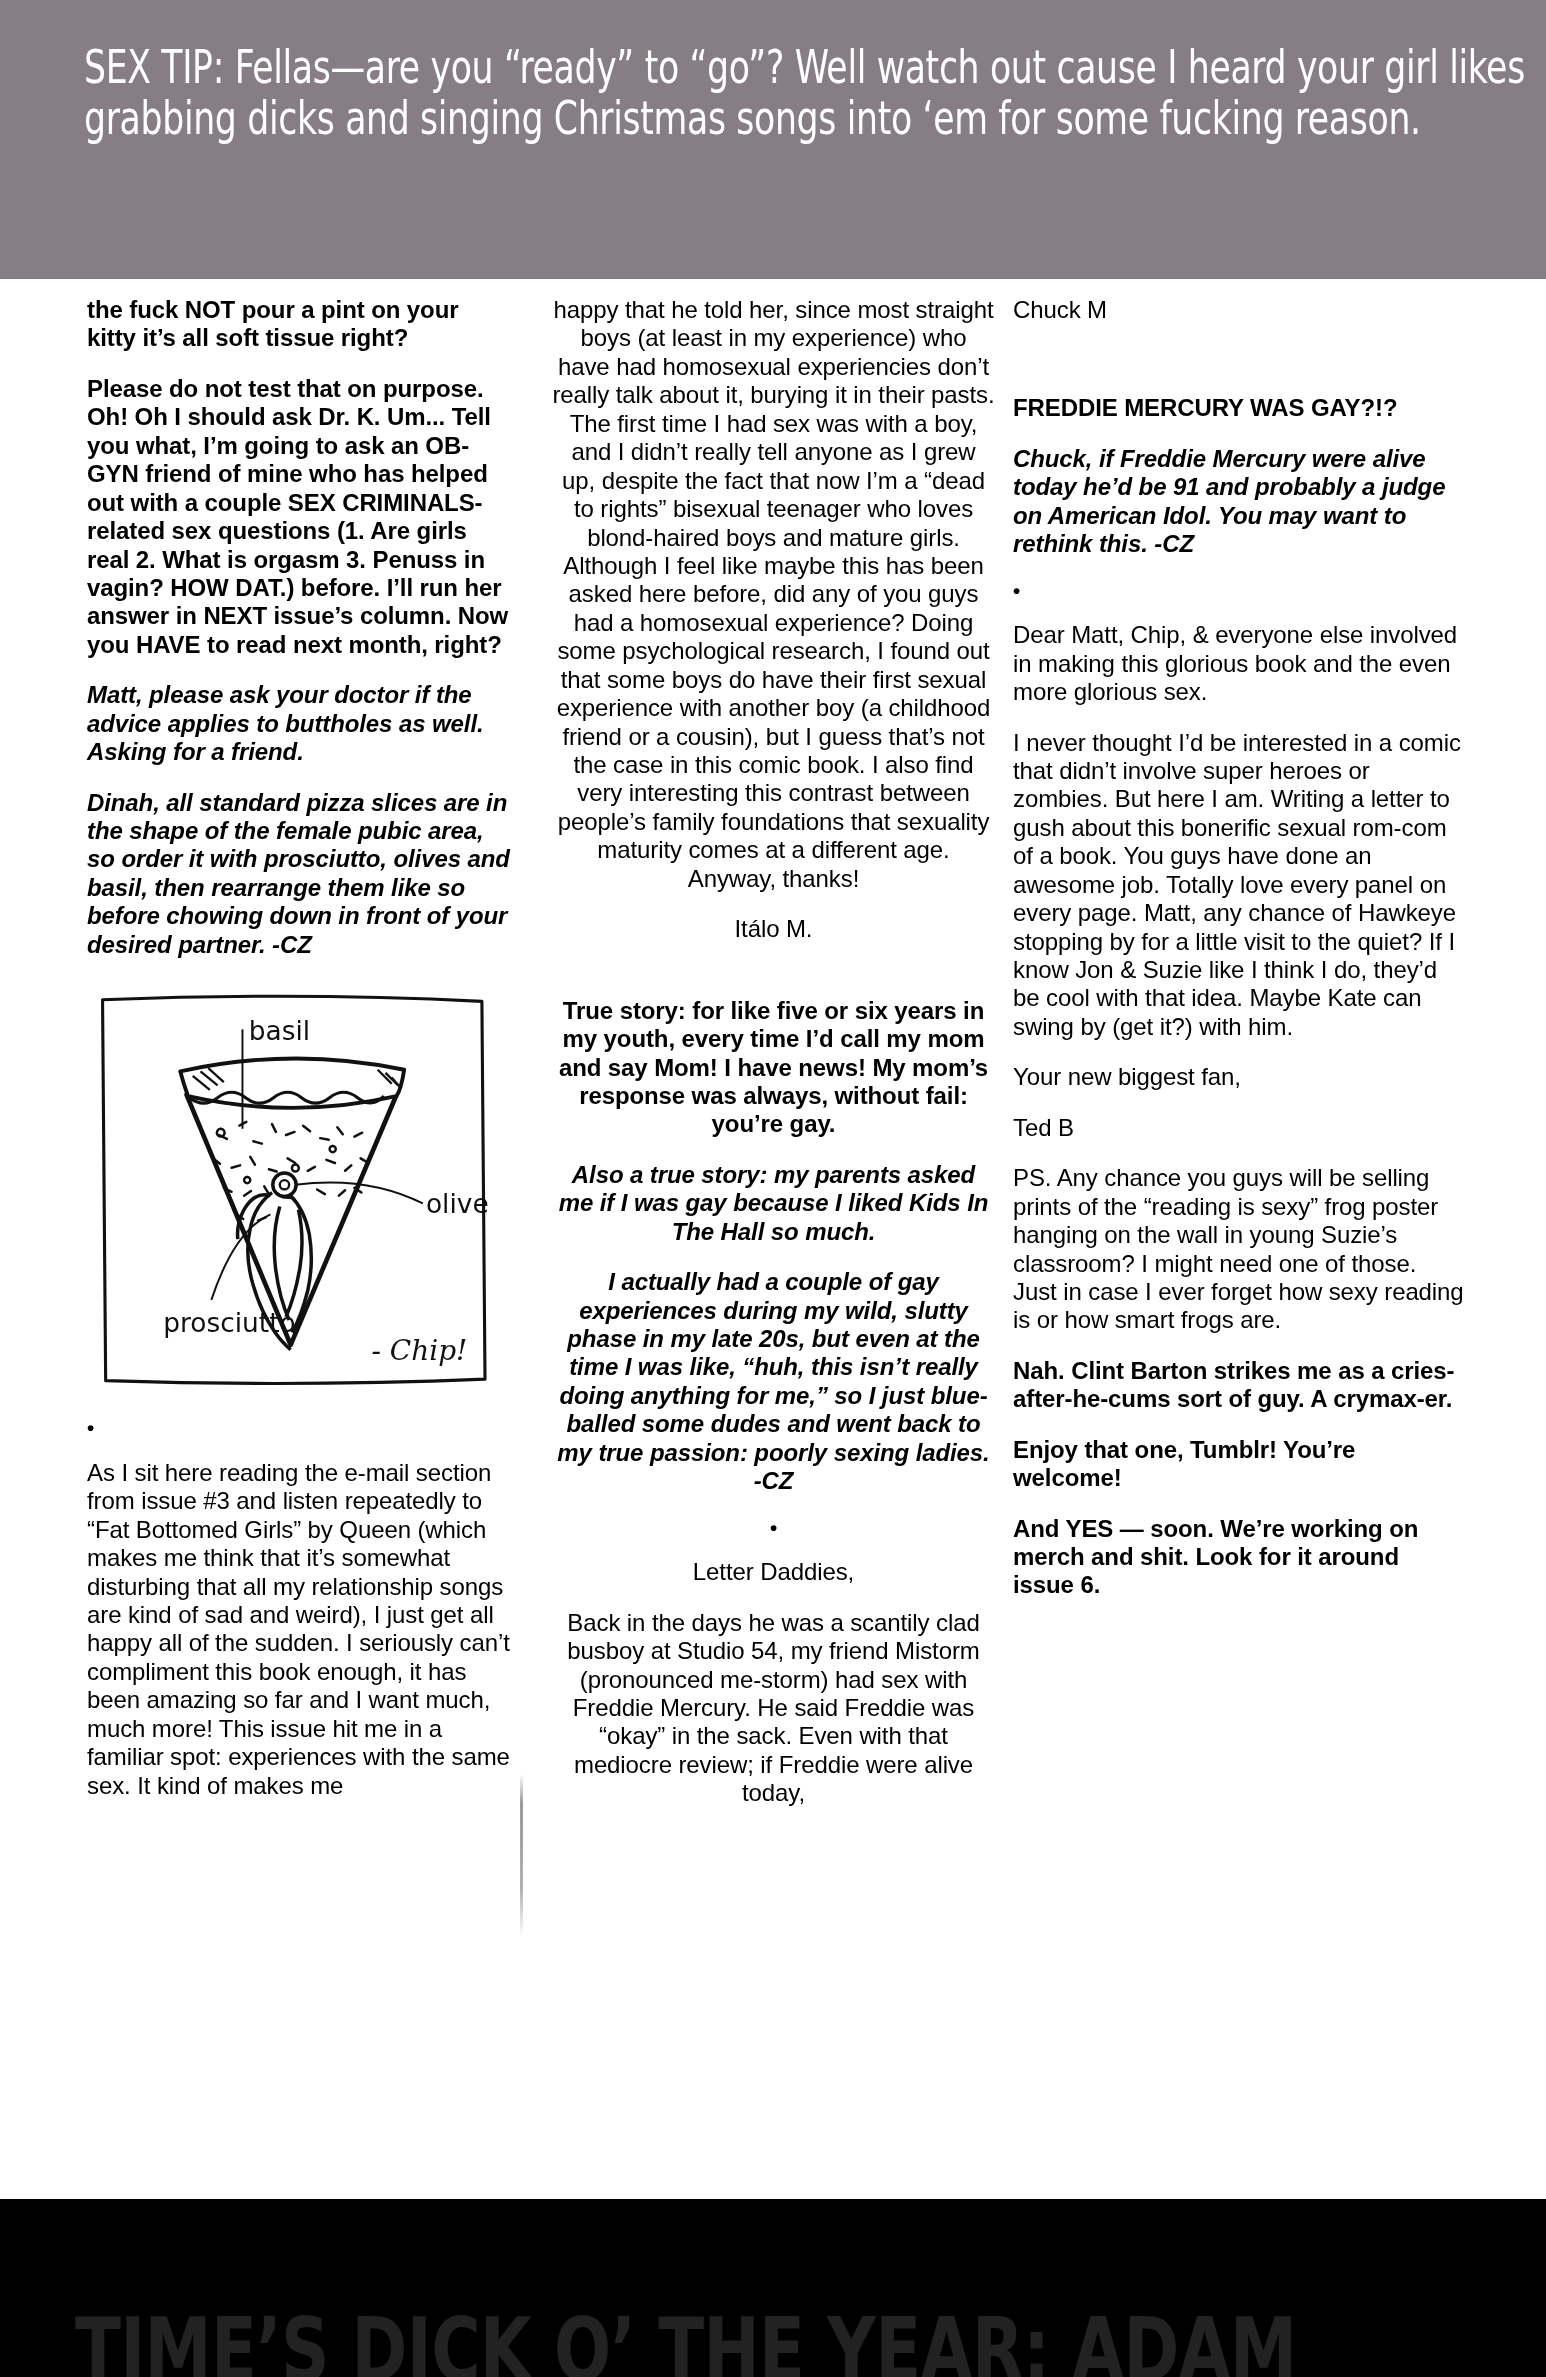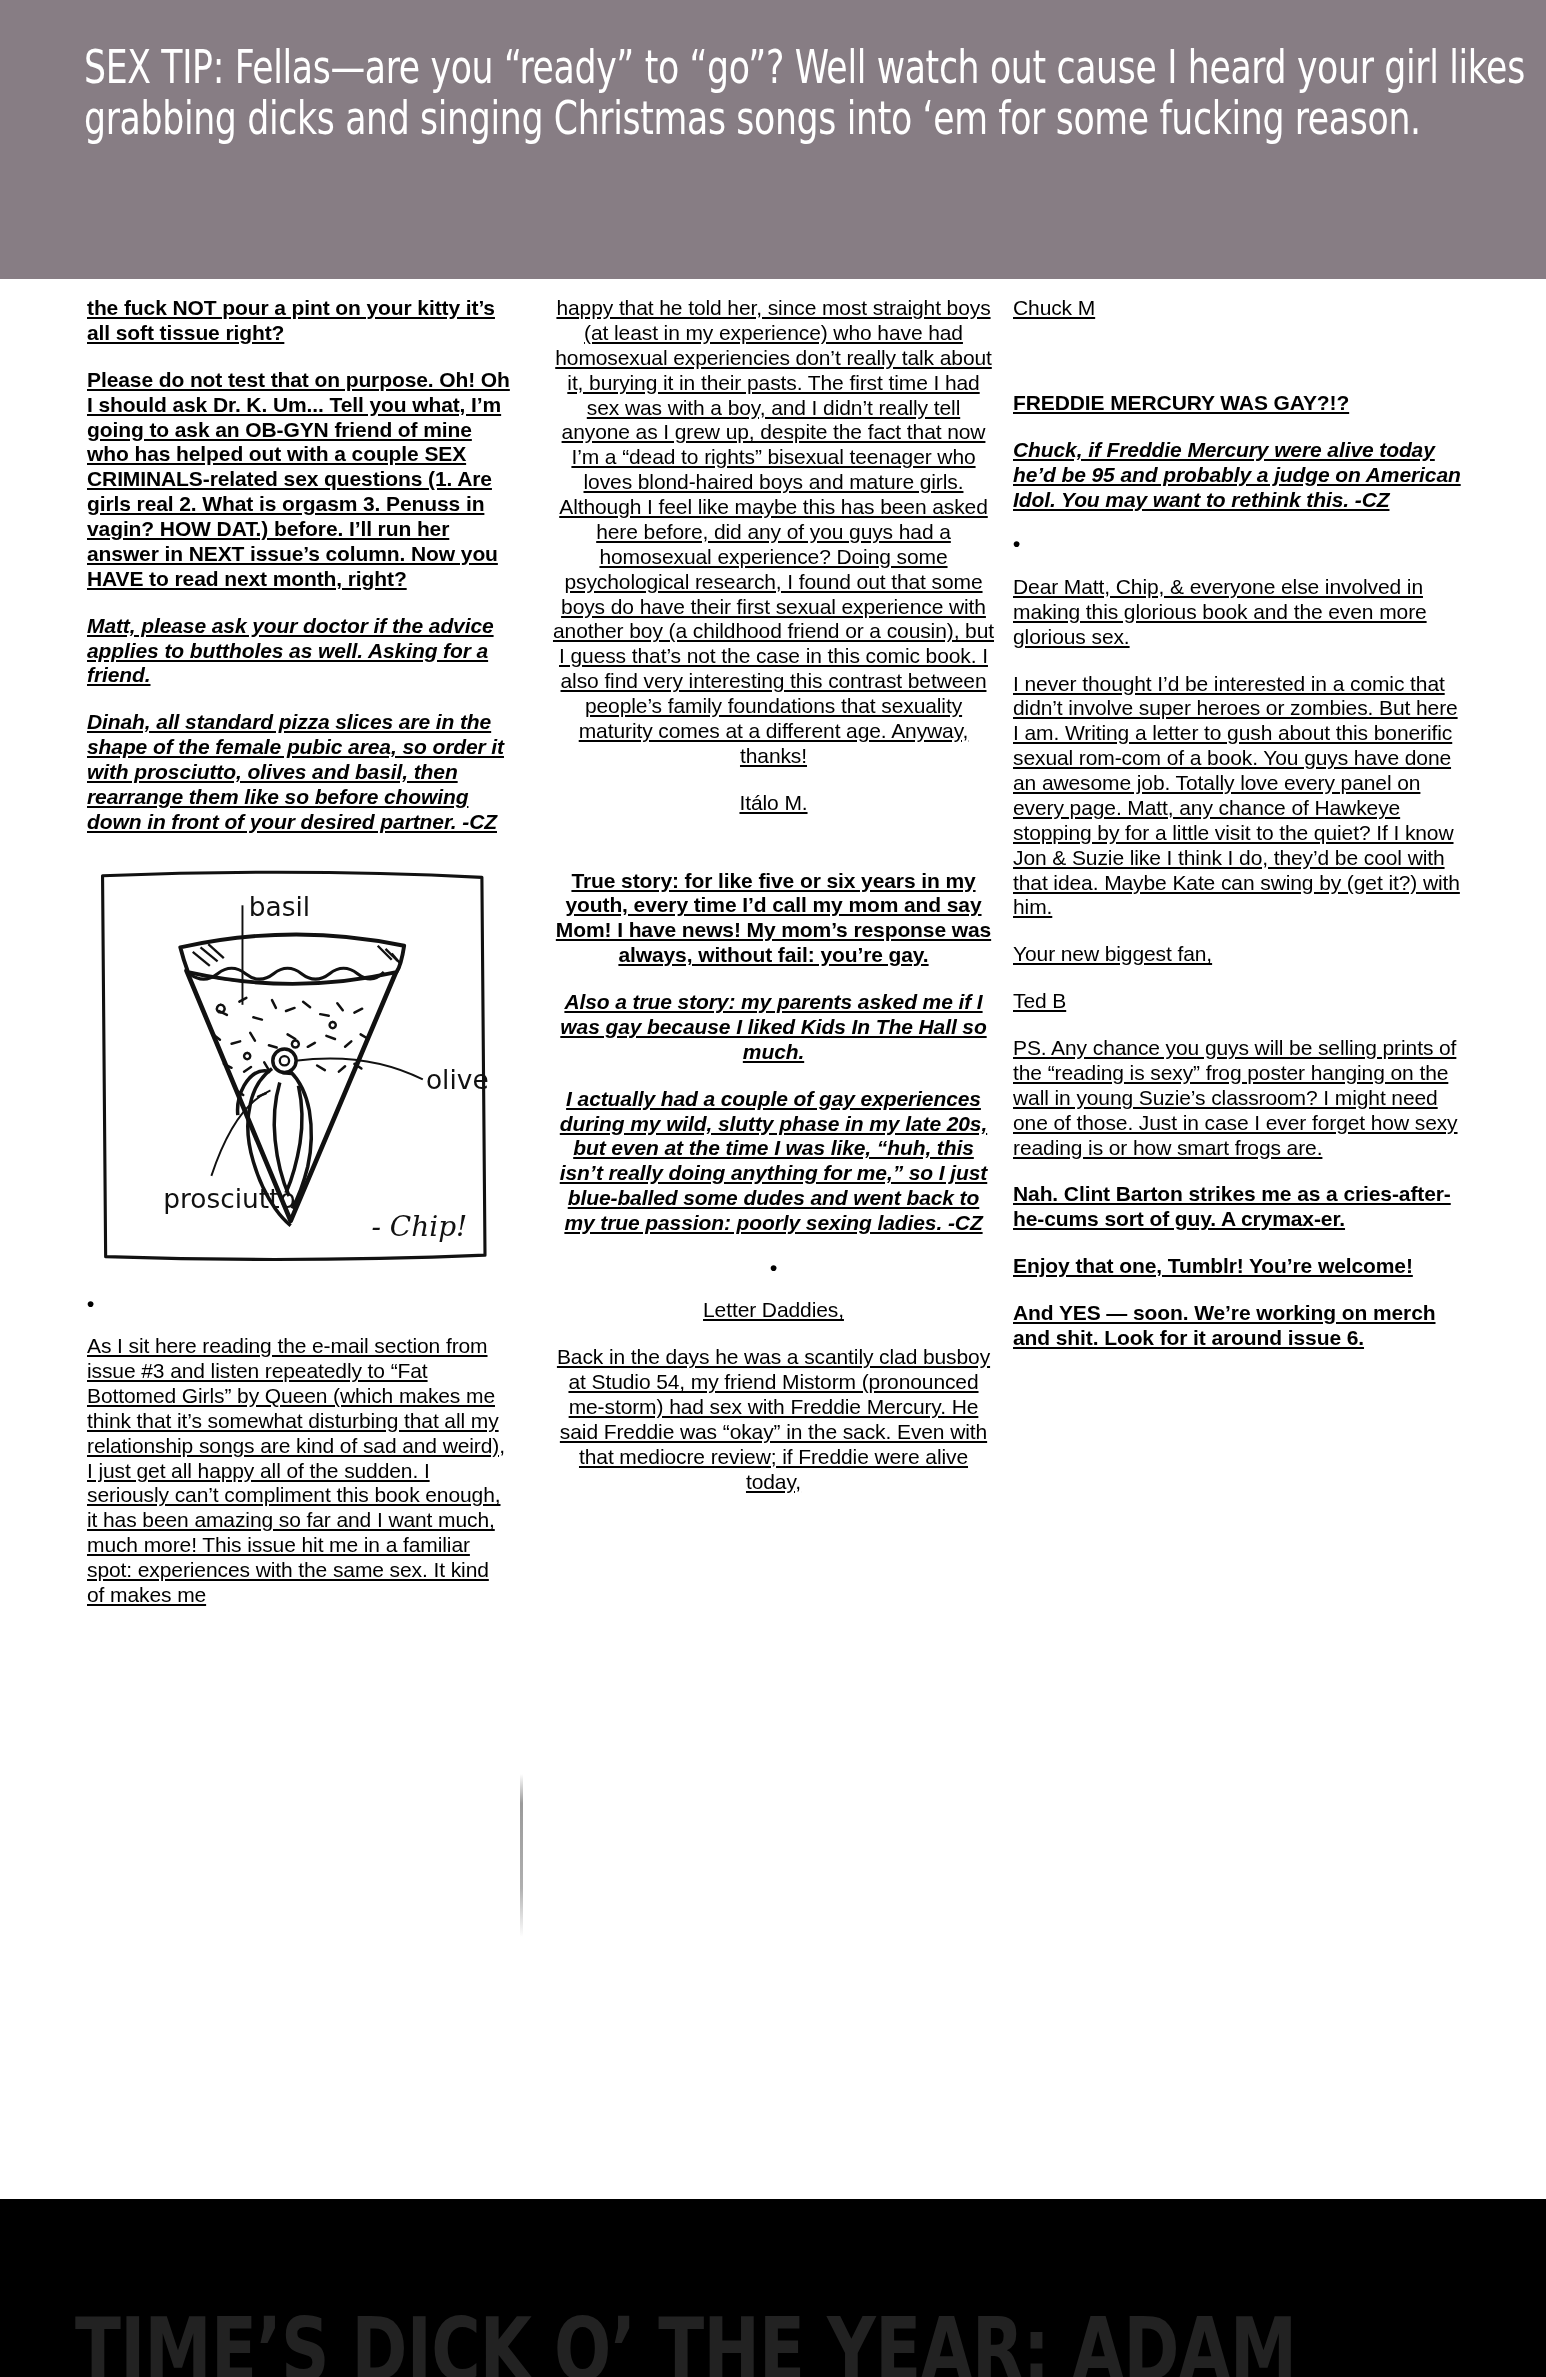--- a/index.html
+++ b/index.html
@@ -66,24 +66,23 @@
     position: absolute;
     left: 520px;
     top: 1478px;
     width: 3.1px;
     height: 163px;
     background: linear-gradient(to bottom, #ffffff 0%, #9a9a9a 18%, #b0b0b0 70%, #ffffff 100%);
   }
 
   p.body {
     margin: 0 0 22px 0;
-    font-size: 21px;
+    font-size: 24px;
     line-height: 1.185;
     letter-spacing: -0.1px;
-    text-decoration: underline;
   }
   p.bold {
     font-weight: bold;
   }
   p.bolditalic {
     font-weight: bold;
     font-style: italic;
   }
   p.heading {
     font-weight: bold;
@@ -238,21 +237,21 @@
       <p class="body bolditalic">I actually had a couple of gay experiences during my wild, slutty phase in my late 20s, but even at the time I was like, “huh, this isn’t really doing anything for me,” so I just blue-balled some dudes and went back to my true passion: poorly sexing ladies. -CZ</p>
       <p class="bullet">•</p>
       <p class="body">Letter Daddies,</p>
       <p class="body">Back in the days he was a scantily clad busboy at Studio 54, my friend Mistorm (pronounced me-storm) had sex with Freddie Mercury.  He said Freddie was “okay” in the sack.  Even with that mediocre review; if Freddie were alive today,</p>
     </div>
 
     <div class="col col-3">
       <p class="body">Chuck M</p>
       <div class="spacer-lg"></div>
       <p class="body heading">FREDDIE MERCURY WAS GAY?!?</p>
-      <p class="body bolditalic">Chuck, if Freddie Mercury were alive today he’d be 95 and probably a judge on American Idol. You may want to rethink this. -CZ</p>
+      <p class="body bolditalic">Chuck, if Freddie Mercury were alive today he’d be 91 and probably a judge on American Idol. You may want to rethink this. -CZ</p>
       <p class="bullet">•</p>
       <p class="body">Dear Matt, Chip, &amp; everyone else involved in making this glorious book and the even more glorious sex.</p>
       <p class="body">I never thought I’d be interested in a comic that didn’t involve super heroes or zombies. But here I am. Writing a letter to gush about this bonerific sexual rom-com of a book. You guys have done an awesome job. Totally love every panel on every page. Matt, any chance of Hawkeye stopping by for a little visit to the quiet? If I know Jon &amp; Suzie like I think I do, they’d be cool with that idea. Maybe Kate can swing by (get it?) with him.</p>
       <p class="body">Your new biggest fan,</p>
       <p class="body">Ted B</p>
       <p class="body">PS. Any chance you guys will be selling prints of the “reading is sexy” frog poster hanging on the wall in young Suzie’s classroom? I might need one of those. Just in case I ever forget how sexy reading is or how smart frogs are.</p>
       <p class="body bold">Nah. Clint Barton strikes me as a cries-after-he-cums sort of guy. A crymax-er.</p>
       <p class="body bold">Enjoy that one, Tumblr! You’re welcome!</p>
       <p class="body bold">And YES — soon. We’re working on merch and shit. Look for it around issue 6.</p>
     </div>

